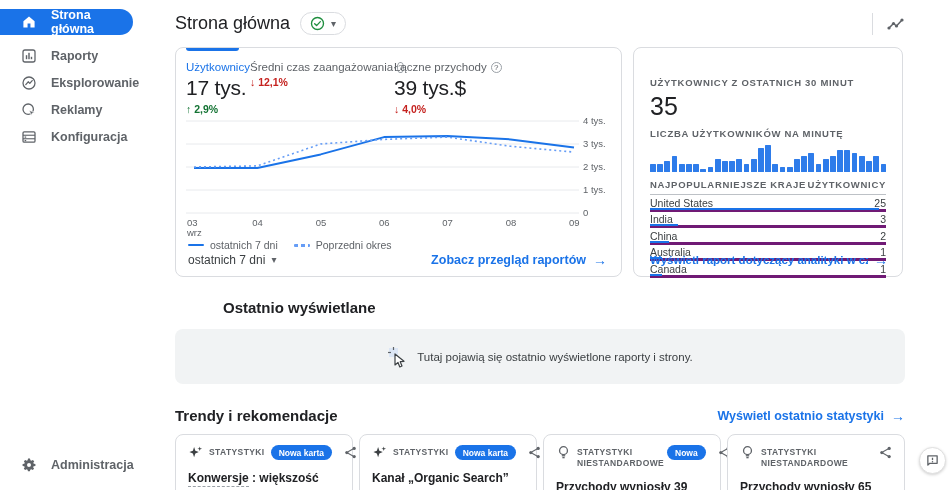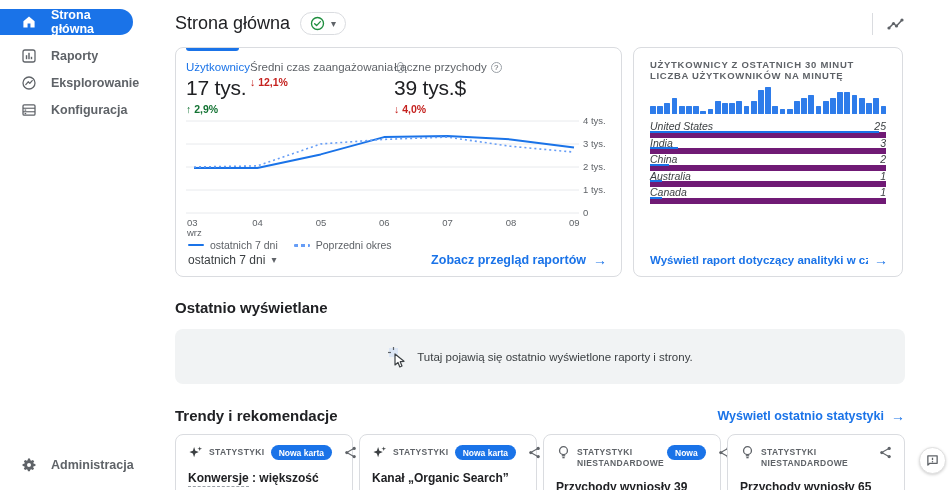--- a/index.html
+++ b/index.html
@@ -47,37 +47,37 @@
   .legend-item { display:flex; align-items:center; gap:6px; font-size:10.5px; color:#5f6368; }
   .line-sample { width:16px; height:2px; background:#1a73e8; border-radius:1px; }
   .line-sample.dashed { background:repeating-linear-gradient(90deg,#669df6 0 4px,transparent 4px 7px); height:3px; }
   .card-footer { position:absolute; left:12px; right:14px; bottom:9px; display:flex; align-items:center; }
   .range-select { font-size:12px; color:#3c4043; display:flex; gap:6px; align-items:center; cursor:pointer; }
   .blue-link { margin-left:auto; color:#1a73e8; font-size:12.5px; font-weight:600; display:flex; align-items:center; gap:7px;
     cursor:pointer; text-decoration:none; white-space:nowrap; }
   .arrow { font-size:14px; line-height:1; }
 
   
-  .realtime-card { width:270px; height:230px; padding:11px 16px; }
+  .realtime-card { width:270px; height:230px; padding:29px 16px; }
   .caps-label { font-size:9.5px; letter-spacing:.7px; color:#5f6368; font-weight:600; }
   .rt-value { font-size:25px; color:#202124; margin:4px 0 7px; }
   .rt-bars { display:flex; align-items:flex-end; gap:1.5px; height:27px; margin:6px 0 7px; }
   .rt-bars div { flex:1; background:#2e7cea; border-radius:0.5px; }
   .rt-table-header { display:flex; justify-content:space-between; border-bottom:1px solid #bdc1c6; padding-bottom:4px; }
-  .rt-row { position:relative; display:flex; justify-content:space-between; align-items:center;
-    height:16.5px; border-bottom:6px solid #701a75; font-size:10.5px; color:#3c4043; cursor:default;font-style:italic; }
+  .rt-row { position:relative; display:flex; justify-content:space-between; align-items:flex-end;
+    height:16.5px; border-bottom:3px solid #701a75; font-size:10.5px; color:#3c4043; cursor:default; }
   .rt-row .pbar { position:absolute; bottom:-1px; left:0; height:2px; background:#1a73e8; }
   .rt-link { position:absolute; left:16px; right:14px; bottom:9px; display:flex; align-items:center;
     color:#1a73e8; font-size:11.5px; font-weight:600; cursor:pointer; }
   .rt-link .txt { overflow:hidden; white-space:nowrap; }
   .rt-link .arrow { margin-left:auto; padding-left:6px; }
 
   
   .section-heading { font-size:15px; font-weight:600; color:#202124; }
-  .recent-heading { margin-top:22px; }
+  .recent-heading { margin-top:22px;margin-left:48px; }
   .recent-box { margin-top:13px; height:55px; background:#f1f3f4; border-radius:8px;
     display:flex; align-items:center; justify-content:center; gap:8px; }
   .recent-box .txt { font-size:11.5px; color:#3c4043; }
 
   
   .trends-header { margin-top:23px; display:flex; align-items:center; }
   .insight-cards { margin-top:10px; display:flex; gap:6px; }
   .insight-card { width:178px; height:140px; padding:10px 12px; }
   .ic-head { display:flex; align-items:flex-start; gap:6px; }
   .ic-label { font-size:8.5px; letter-spacing:.4px; color:#5f6368; font-weight:600; line-height:1.3;
@@ -120,20 +120,29 @@
     <span>Raporty</span>
   </div>
   <div class="nav-item">
     <span class="nicon">
       <svg width="16" height="16" viewBox="0 0 20 20">
           <circle cx="10" cy="10" r="7.5" fill="none" stroke="#5f6368" stroke-width="1.6"></circle>
           <polyline points="6,12 9,8.5 11,10.5 14,7" fill="none" stroke="#5f6368" stroke-width="1.6" stroke-linecap="round" stroke-linejoin="round"></polyline>
         </svg>
     </span>
     <span>Eksplorowanie</span>
+  </div>
+  <div class="nav-item">
+    <span class="nicon">
+      <svg width="16" height="16" viewBox="0 0 20 20">
+          <circle cx="9" cy="9" r="6.5" fill="none" stroke="#5f6368" stroke-width="1.6"></circle>
+          <path d="M10.5 10.5 L17 13 L13.8 14 L12.8 17 Z" fill="#5f6368" stroke="#fff" stroke-width="0.8"></path>
+        </svg>
+    </span>
+    <span>Reklamy</span>
   </div>
   <div class="nav-item">
     <span class="nicon">
       <svg width="16" height="16" viewBox="0 0 20 20">
           <rect x="2.5" y="3.5" width="15" height="13" rx="1.5" fill="none" stroke="#5f6368" stroke-width="1.6"></rect>
           <line x1="2.5" y1="7.8" x2="17.5" y2="7.8" stroke="#5f6368" stroke-width="1.4"></line>
           <line x1="2.5" y1="12.2" x2="17.5" y2="12.2" stroke="#5f6368" stroke-width="1.4"></line>
           <rect x="4.5" y="9.3" width="2" height="1.6" fill="#5f6368"></rect>
           <rect x="4.5" y="13.7" width="2" height="1.6" fill="#5f6368"></rect>
         </svg>
@@ -246,20 +255,21 @@
         </span>
         <a class="blue-link">
           <span>Zobacz przegląd raportów</span>
           <span class="arrow">→</span>
         </a>
       </div>
     </section>
 
     <section class="card realtime-card">
       <div class="caps-label">UŻYTKOWNICY Z OSTATNICH 30 MINUT</div>
+      <div class="rt-value">35</div>
       <div class="caps-label">LICZBA UŻYTKOWNIKÓW NA MINUTĘ</div>
       <div class="rt-bars" id="rt-bars">
           <div style="height: 8.1px;"></div>
           <div style="height: 8.1px;"></div>
           <div style="height: 10.8px;"></div>
           <div style="height: 16.2px;"></div>
           <div style="height: 8.1px;"></div>
           <div style="height: 8.1px;"></div>
           <div style="height: 8.1px;"></div>
           <div style="height: 2.7px;"></div>
@@ -282,20 +292,24 @@
           <div style="height: 13.5px;"></div>
           <div style="height: 16.2px;"></div>
           <div style="height: 21.6px;"></div>
           <div style="height: 21.6px;"></div>
           <div style="height: 18.9px;"></div>
           <div style="height: 16.2px;"></div>
           <div style="height: 10.8px;"></div>
           <div style="height: 16.2px;"></div>
           <div style="height: 8.1px;"></div>
         </div>
+      <div class="rt-table-header">
+        <span class="caps-label">NAJPOPULARNIEJSZE KRAJE</span>
+        <span class="caps-label">UŻYTKOWNICY</span>
+      </div>
       <div id="rt-rows">
           <div class="rt-row">
             <span>United States</span>
             <span>25</span>
             <span class="pbar" style="width: 97%;"></span>
           </div>
           <div class="rt-row">
             <span>India</span>
             <span>3</span>
             <span class="pbar" style="width: 12%;"></span>

